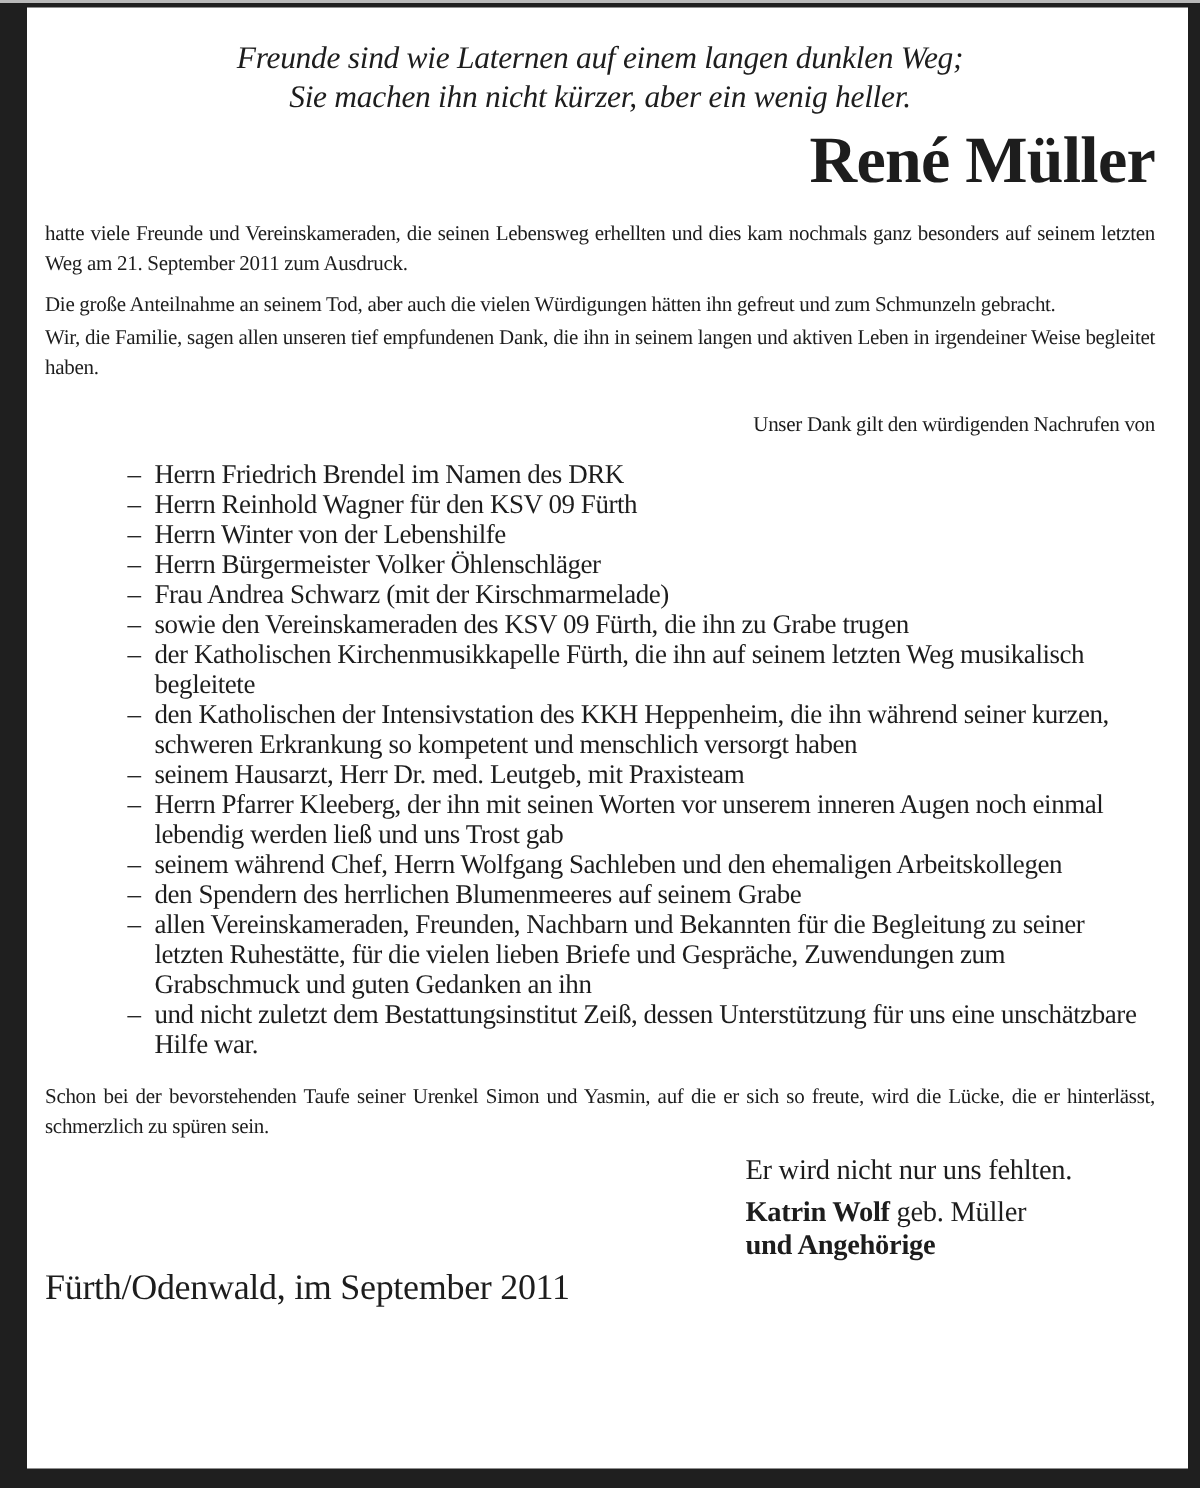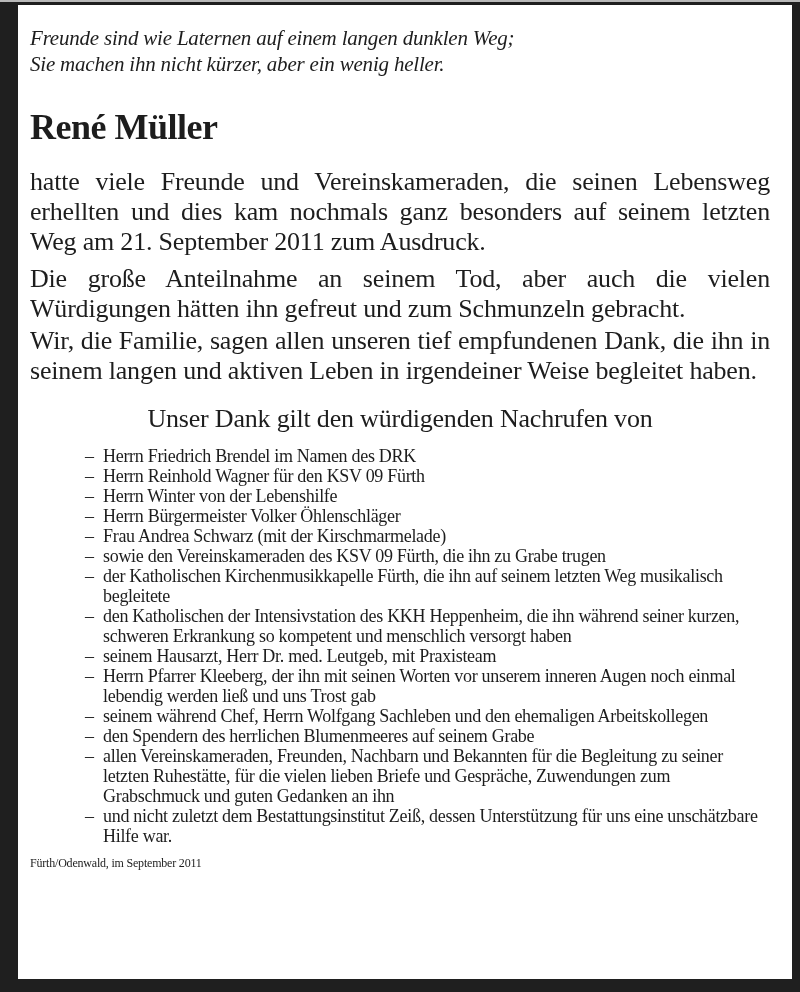--- a/index.html
+++ b/index.html
@@ -29,62 +29,63 @@
     background: var(--color-paper);
     color: var(--color-text);
     padding: 20px 22px 0 12px;
     overflow: hidden;
   }
   .quote {
     font-style: italic;
     font-size: 21px;
     line-height: 26px;
     letter-spacing: -0.2px;
+    text-align: center;
   }
   .title {
-    text-align: left;
-    font-size: 36px;
+    text-align: right;
+    font-size: 44px;
     line-height: 52px;
     font-weight: bold;
-    margin: 24px 0 14px 0;
+    margin: 4px 0 14px 0;
     letter-spacing: -0.5px;
   }
   .body {
-    font-size: 26px;
-    line-height: 30px;
+    font-size: 14px;
+    line-height: 20px;
     text-align: justify;
     margin: 0;
     letter-spacing: -0.2px;
   }
   .p1 { margin-bottom: 7px; }
   .p2 { margin-bottom: 2px; }
   .p3 { margin-bottom: 8px; }
   .p4 { margin-bottom: 18px; }
-  .intro { margin-bottom: 12px; text-align: center; }
+  .intro { margin-bottom: 12px; text-align: right; }
   .list {
     padding-left: 55px;
     font-size: 18px;
     line-height: 20px;
     letter-spacing: -0.3px;
   }
   .li { display: flex; }
   .dash { flex: 0 0 18px; }
   .li-text { flex: 1 1 auto; }
   .closing { margin-top: 16px; }
   .sig-block {
     margin-left: 467px;
     margin-top: 8px;
     font-size: 19px;
     line-height: 22px;
     letter-spacing: -0.2px;
   }
   .farewell { margin-bottom: 6px; }
   .bold { font-weight: bold; }
   .place-date {
-    font-size: 12px;
+    font-size: 24px;
     line-height: 22px;
     margin-top: 6px;
     letter-spacing: -0.2px;
   }
 </style>
 </head>
 <body>
 
 <div class="topline"></div>
 
@@ -155,17 +156,23 @@
     <div class="li">
         <span class="dash">–</span>
         <span class="li-text">allen Vereinskameraden, Freunden, Nachbarn und Bekannten für die Begleitung zu seiner letzten Ruhestätte, für die vielen lieben Briefe und Gespräche, Zuwendungen zum Grabschmuck und guten Gedanken an ihn</span>
       </div>
     <div class="li">
         <span class="dash">–</span>
         <span class="li-text">und nicht zuletzt dem Bestattungsinstitut Zeiß, dessen Unterstützung für uns eine unschätzbare Hilfe war.</span>
       </div>
   </div>
 
+  <p class="body closing">Schon bei der bevorstehenden Taufe seiner Urenkel Simon und Yasmin, auf die er sich so freute, wird die Lücke, die er hinterlässt, schmerzlich zu spüren sein.</p>
 
+  <div class="sig-block">
+    <div class="farewell">Er wird nicht nur uns fehlten.</div>
+    <div class="sig-line1"><span class="bold">Katrin Wolf</span><span> geb. Müller</span></div>
+    <div class="sig-line2 bold">und Angehörige</div>
+  </div>
 
   <div class="place-date">Fürth/Odenwald, im September 2011</div>
 
 </div>
 
 </body></html>

